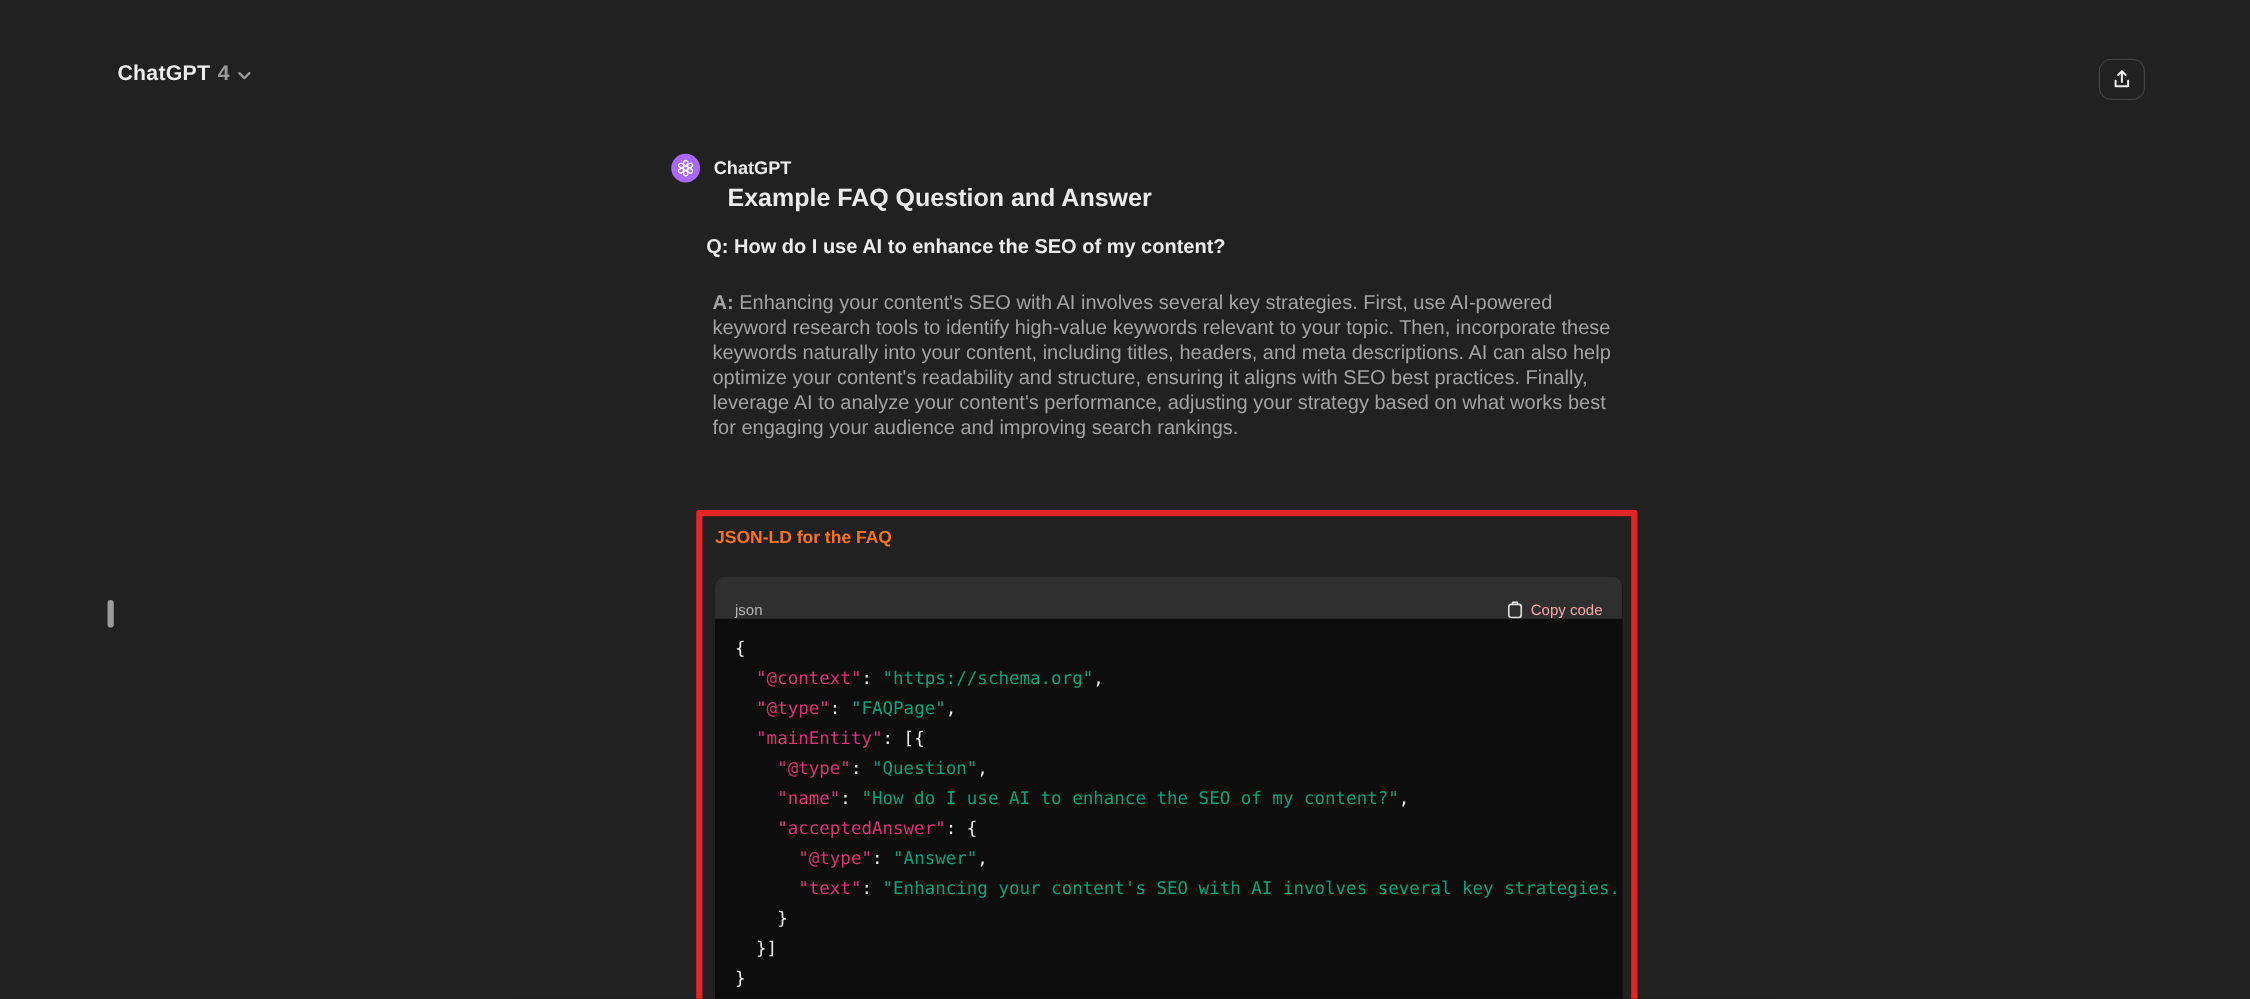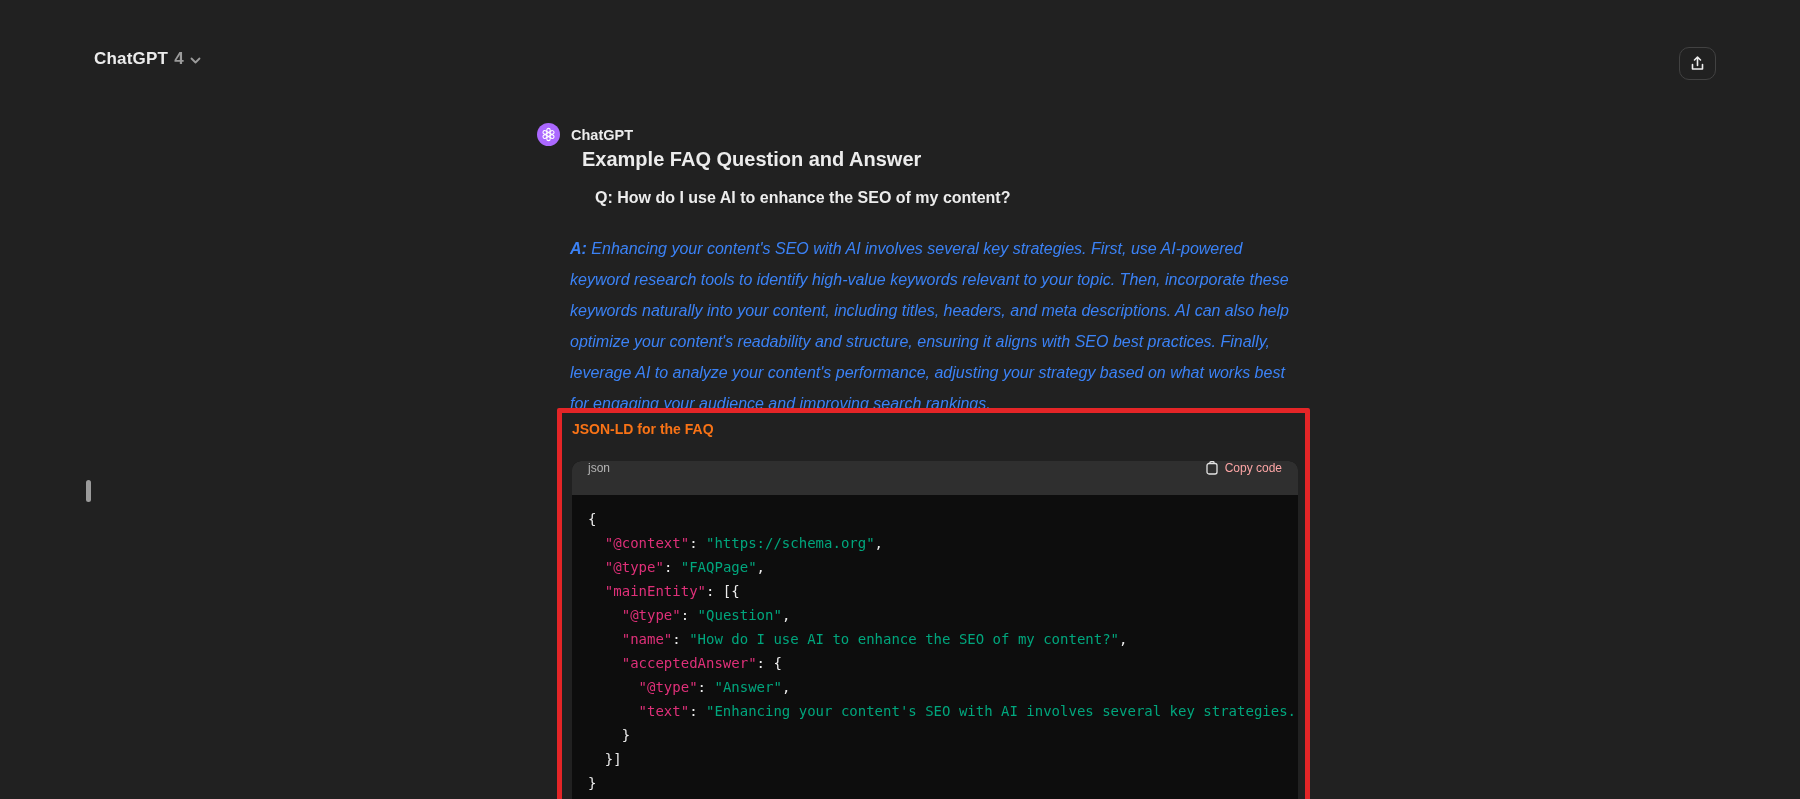--- a/index.html
+++ b/index.html
@@ -21,31 +21,31 @@
   .text-cursor { position:absolute; left:86px; top:444px; width:5px; height:22px;
     border-radius:2.5px; background:#9b9b9b; }
 
   
   .msg-head { position:absolute; left:537px; top:87px; display:flex; align-items:center; gap:11px; }
   .avatar { width:23px; height:23px; border-radius:50%; background:#ab68ff;
     display:flex; align-items:center; justify-content:center; flex:0 0 auto; }
   .sender { font-size:14.5px; font-weight:bold; color:#ececec; }
 
   .msg-title { position:absolute; left:582px; top:112px; font-size:20px; font-weight:bold; color:#ececec; }
-  .q-line { position:absolute; left:595px; top:153px; font-size:16px; font-weight:bold; color:#ececec; }
+  .q-line { position:absolute; left:565px; top:153px; font-size:16px; font-weight:bold; color:#ececec; }
   .answer { position:absolute; left:570px; top:197px; width:732px; font-size:16px;
-    line-height:31px; color:#3b82f6;font-style:italic; }
+    line-height:20px; color:#a3a3a3; }
   .answer b { font-weight:bold; }
 
   .code-heading { position:absolute; left:572px; top:385px; font-size:14px; font-weight:bold; color:#f97316; }
 
   
   .code-block { position:absolute; left:572px; top:425px; width:726px; height:363px;
     background:#0d0d0d; border-radius:9px; overflow:hidden; }
-  .code-header { height:34px; background:#2f2f2f; display:flex; align-items:flex-start;
+  .code-header { height:34px; background:#2f2f2f; display:flex; align-items:flex-end;
     justify-content:space-between; padding:0 16px; }
   .code-lang { font-size:12px; color:#b4b4b4; }
   .copy-btn { display:flex; align-items:center; gap:7px; font-size:12px; color:#fca5a5; cursor:pointer; }
   .code-content { padding:12px 16px; font-family:"DejaVu Sans Mono", monospace;
     font-size:14px; line-height:24px; white-space:pre; color:#ececec; }
   .tok-plain { color:#ececec; }
   .tok-key { color:#df3079; }
   .tok-str { color:#00a67d; }
 
   .h-scrollbar { position:absolute; left:2px; bottom:4px; width:128px; height:9px;

